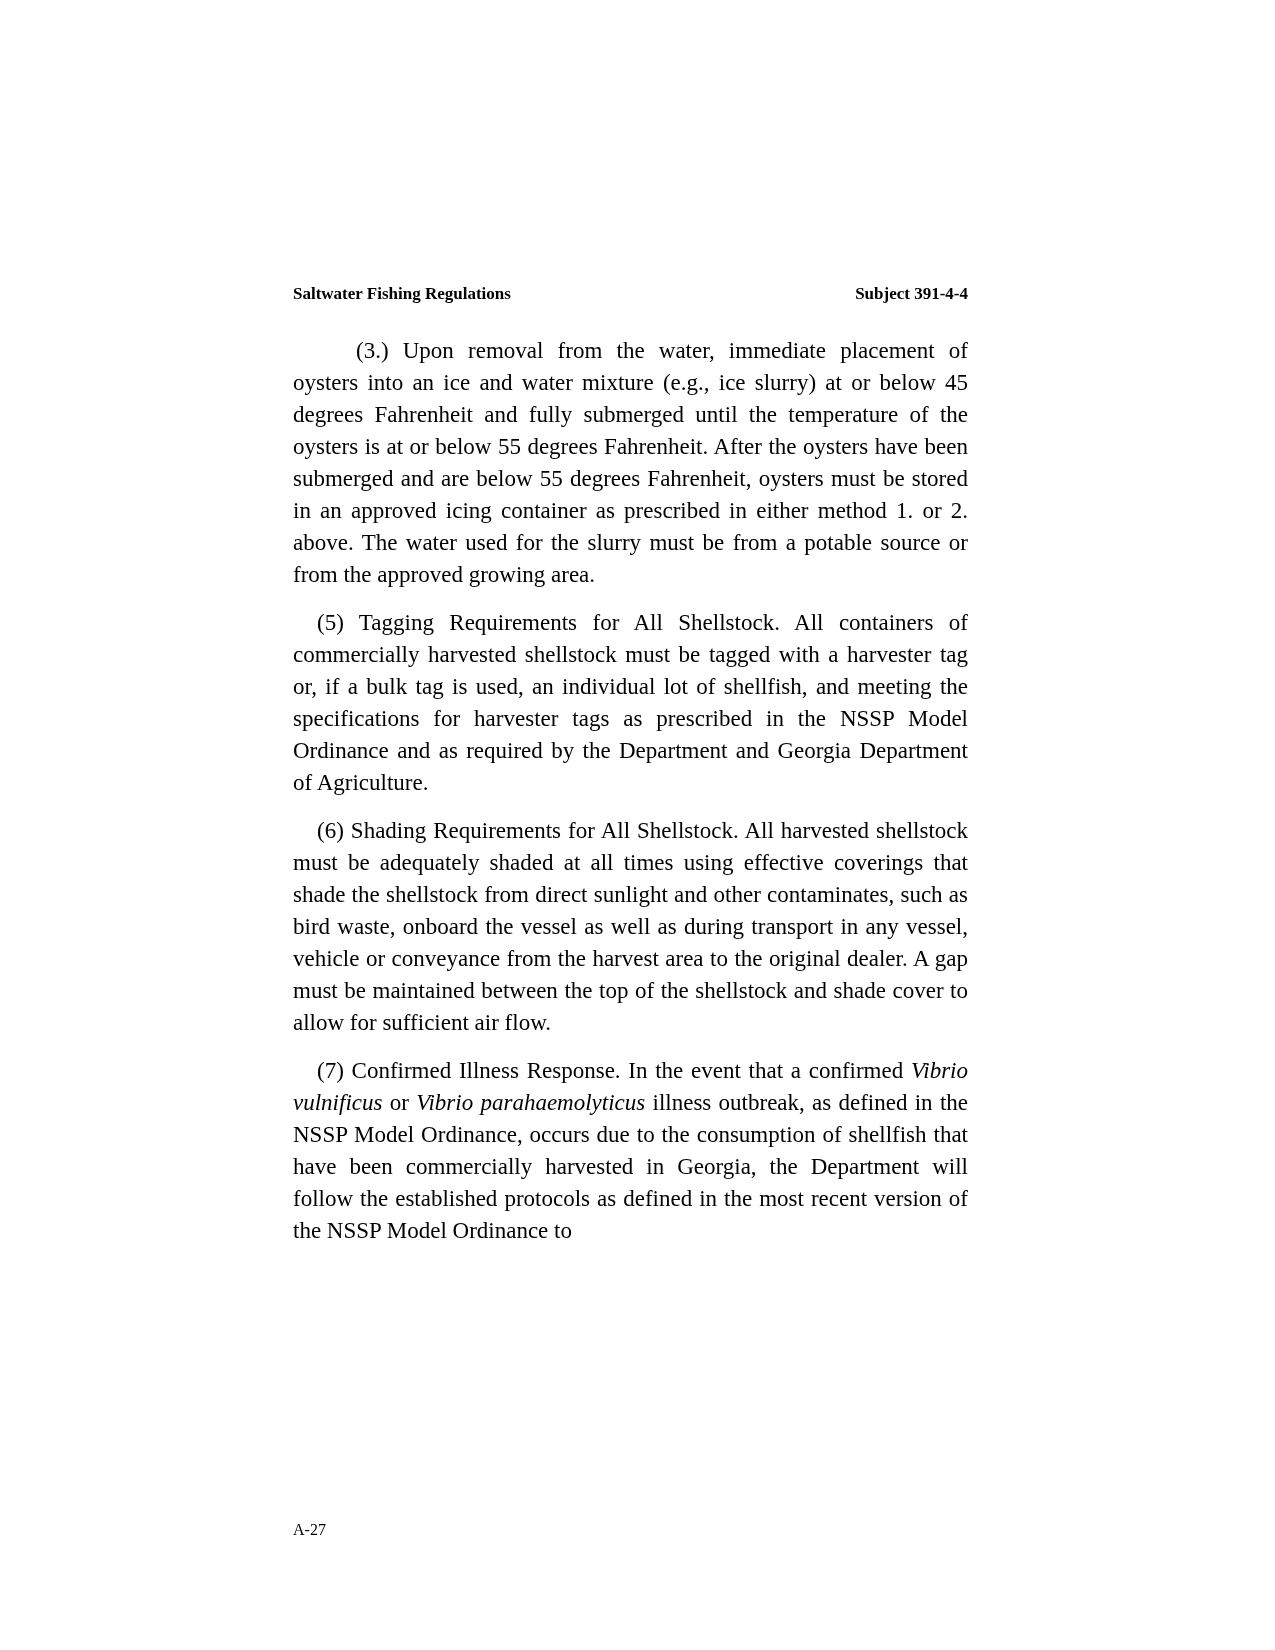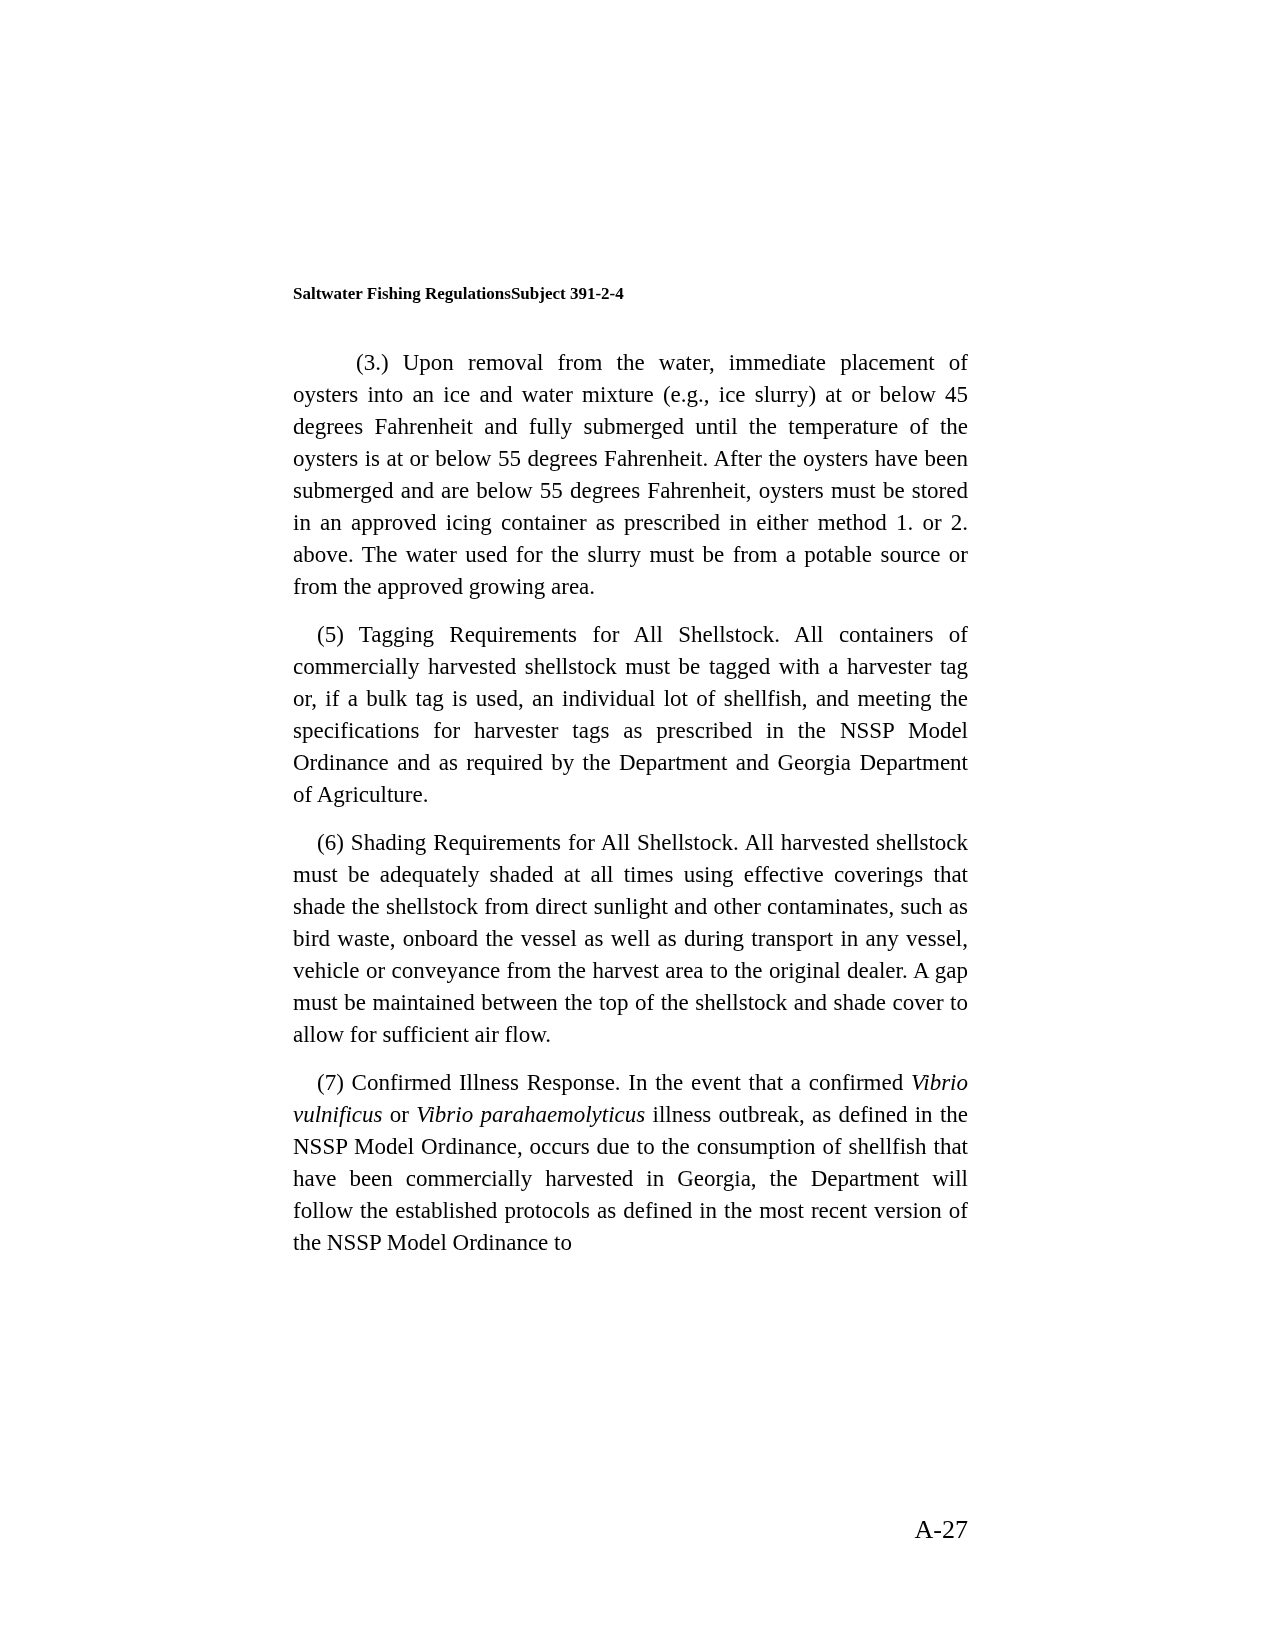--- a/index.html
+++ b/index.html
@@ -18,56 +18,57 @@
     overflow: hidden;
   }
   .content {
     position: absolute;
     left: 293px;
     top: 283px;
     width: 675px;
   }
   .header {
     display: flex;
+    justify-content: space-between;
     align-items: baseline;
     font-size: 17px;
     font-weight: bold;
     line-height: 22px;
-    margin-bottom: 42px;
+    margin-bottom: 30px;
   }
   .para {
     margin: 0 0 16px 0;
     font-size: 23px;
     line-height: 32px;
     text-align: justify;
     text-justify: inter-word;
   }
   .para:last-child { margin-bottom: 16px; }
   .indent-large { text-indent: 63px; font-family: Liberation Serif, serif; }
   .indent-small { text-indent: 24px; }
   .para b { font-weight: normal; }
   .para i { font-style: italic; }
   .footer {
     position: absolute;
     left: 293px;
     top: 1514px;
     width: 675px;
-    text-align: right;
-    font-size: 26px;
+    text-align: left;
+    font-size: 16px;
     line-height: 32px;
   }
 </style>
 </head>
 <body>
 
 <div class="page">
   <div class="content">
     <div class="header">
       <span>Saltwater Fishing Regulations</span>
-      <span>Subject 391-2-4</span>
+      <span>Subject 391-4-4</span>
     </div>
     <div id="paragraphs">
         <p class="para indent-large"><span>(3.) Upon removal from the water, immediate placement of oysters into an ice and water mixture (e.g., ice slurry) at or below 45 degrees Fahrenheit and fully submerged until the temperature of the oysters is at or below 55 degrees Fahrenheit. After the oysters have been submerged and are below 55 degrees Fahrenheit, oysters must be stored in an approved icing container as prescribed in either method 1. or 2. above. The water used for the slurry must be from a potable source or from the approved growing area.</span></p>
         <p class="para indent-small"><b>(5) Tagging Requirements for All Shellstock.</b><span> All containers of commercially harvested shellstock must be tagged with a harvester tag or, if a bulk tag is used, an individual lot of shellfish, and meeting the specifications for harvester tags as prescribed in the NSSP Model Ordinance and as required by the Department and Georgia Department of Agriculture.</span></p>
         <p class="para indent-small"><b>(6) Shading Requirements for All Shellstock.</b><span> All harvested shellstock must be adequately shaded at all times using effective coverings that shade the shellstock from direct sunlight and other contaminates, such as bird waste, onboard the vessel as well as during transport in any vessel, vehicle or conveyance from the harvest area to the original dealer. A gap must be maintained between the top of the shellstock and shade cover to allow for sufficient air flow.</span></p>
         <p class="para indent-small"><b>(7) Confirmed Illness Response.</b><span>  In the event that a confirmed </span><i>Vibrio vulnificus</i><span> or </span><i>Vibrio parahaemolyticus</i><span> illness outbreak, as defined in the NSSP Model Ordinance, occurs due to the consumption of shellfish that have been commercially harvested in Georgia, the Department will follow the established protocols as defined in the most recent version of the NSSP Model Ordinance to</span></p>
       </div>
   </div>
   <div class="footer">
     <span>A-27</span>

